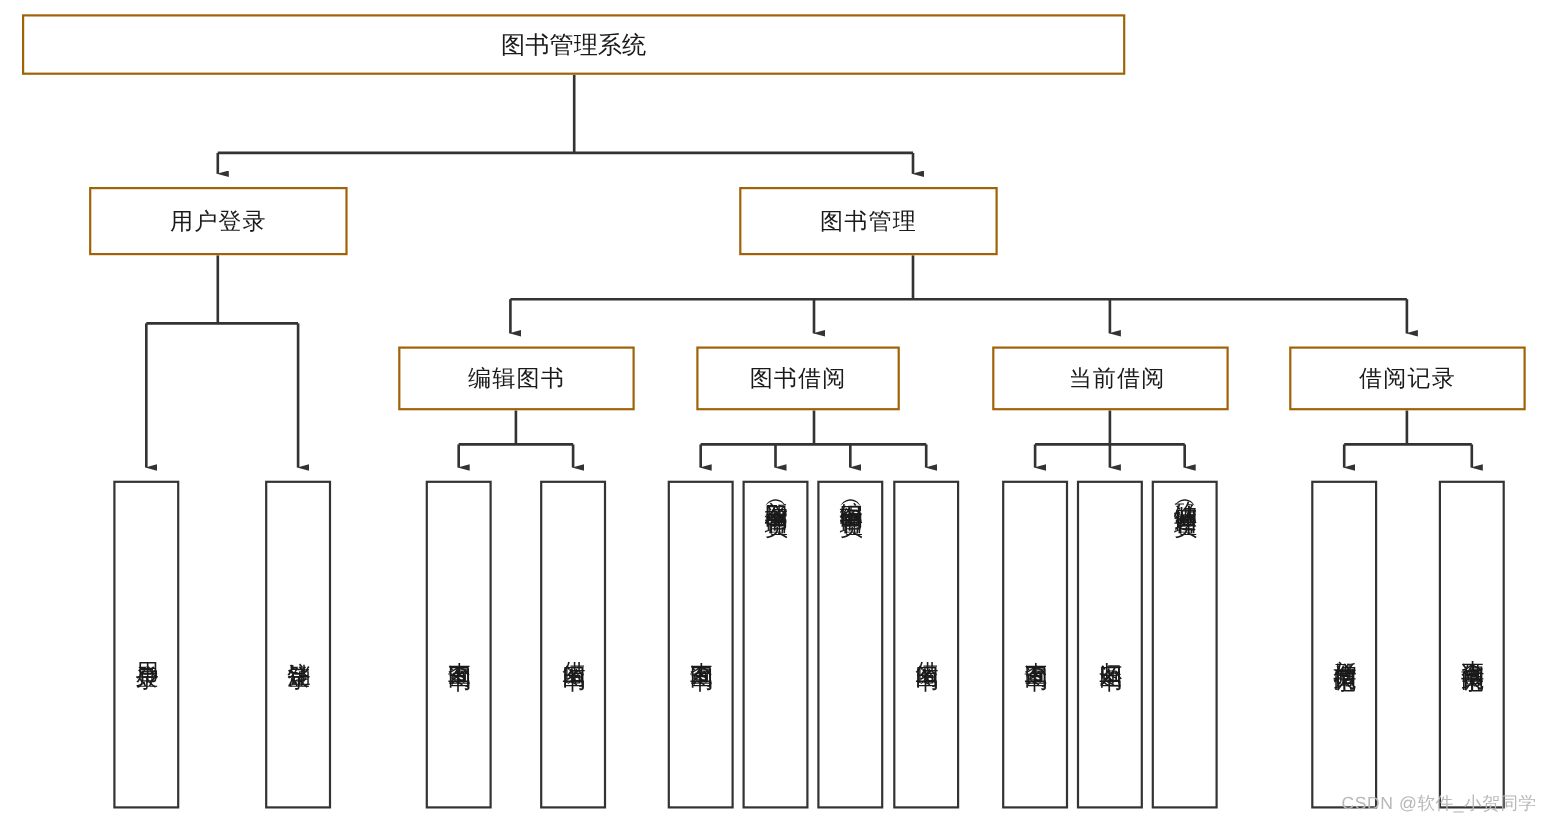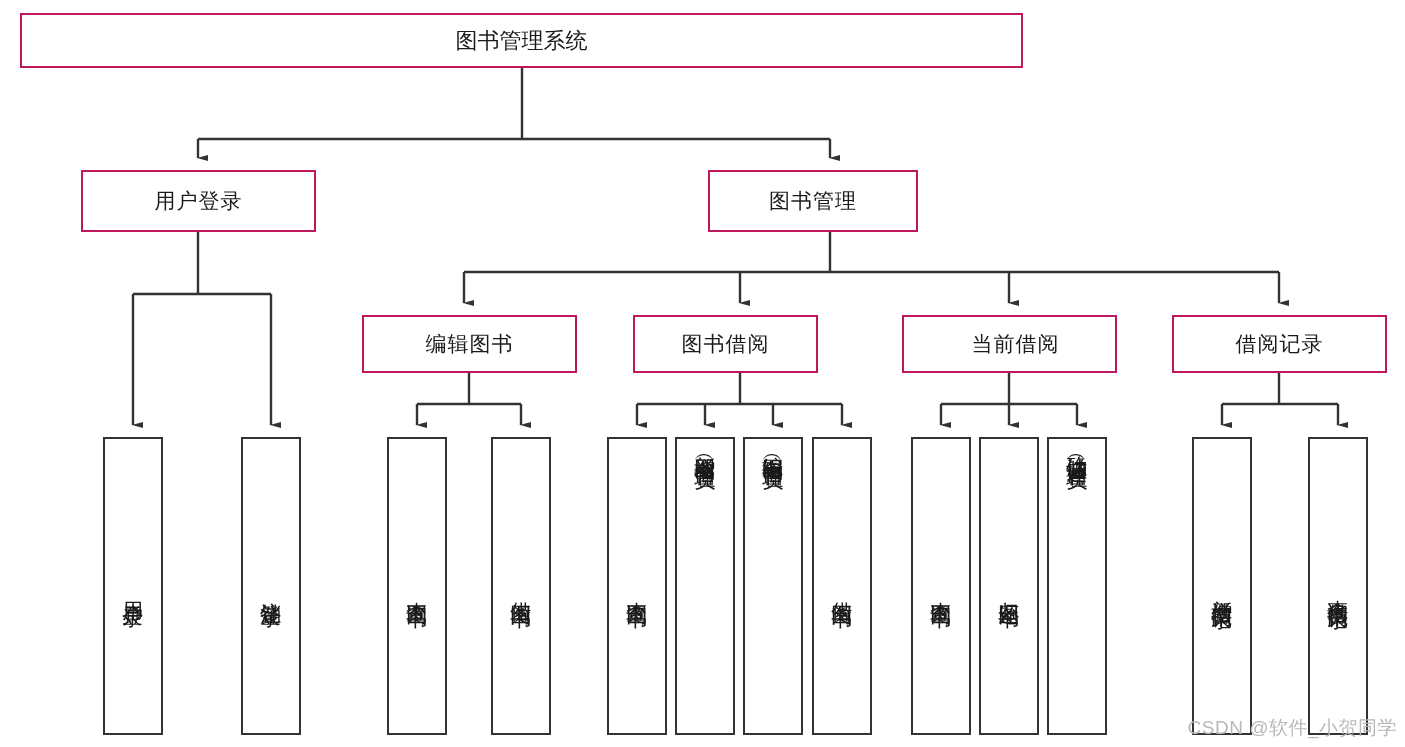--- a/index.html
+++ b/index.html
@@ -2,33 +2,33 @@
 <html><head>
 <meta charset="utf-8">
 <style>
   html,body{margin:0;padding:0;background:#ffffff;}
   body{width:1405px;height:747px;overflow:hidden;
        font-family:"Liberation Sans","DejaVu Sans",sans-serif;}
   #stage{position:relative;width:1405px;height:747px;background:#fff;}
   svg#wires{position:absolute;left:0;top:0;width:1405px;height:747px;}
 
   .node{position:absolute;box-sizing:border-box;background:#ffffff;
-        border:2px solid #be185d;display:flex;align-items:center;
+        border:2px solid #a16207;display:flex;align-items:center;
         justify-content:center;color:#1a1a1a;}
   .node.h{font-size:21px;letter-spacing:1px;}
   .node.root{font-size:22px;}
   .leaf{position:absolute;box-sizing:border-box;background:#ffffff;
         border:2px solid #333333;display:flex;align-items:flex-start;
         justify-content:center;}
   .leaf .vtext{writing-mode:vertical-rl;text-orientation:upright;
         font-size:21px;line-height:1.22;letter-spacing:2px;color:#1a1a1a;
         padding-top:6px;white-space:nowrap;}
   .leaf.mid .vtext{padding-top:0;}
   .leaf.ctr{align-items:center;}
-  .watermark{position:absolute;right:8px;bottom:6px;font-size:19px;
+  .watermark{position:absolute;right:8px;bottom:6px;font-size:16px;
         color:#b8b8b8;letter-spacing:.5px;white-space:nowrap;}
 </style>
 </head>
 <body>
 
 <div id="stage">
 
   <svg id="wires" viewBox="0 0 1405 747" xmlns="http://www.w3.org/2000/svg">
     <defs>
       <marker id="arr" markerWidth="10" markerHeight="12" refX="3" refY="10" orient="auto" markerUnits="userSpaceOnUse">
@@ -79,21 +79,21 @@
     </g>
   </svg>
 
   <div class="node root" style="left:20px;top:13px;width:1003px;height:55px;">
     <span>图书管理系统</span>
   </div>
 
   <div class="node h" style="left:81px;top:170px;width:235px;height:62px;">
     <span>用户登录</span>
   </div>
-  <div class="node h" style="left:708px;top:170px;width:210px;height:62px;">
+  <div class="node h" style="left:672px;top:170px;width:235px;height:62px;">
     <span>图书管理</span>
   </div>
 
   <div class="node h" style="left:362px;top:315px;width:215px;height:58px;">
     <span>编辑图书</span>
   </div>
   <div class="node h" style="left:633px;top:315px;width:185px;height:58px;">
     <span>图书借阅</span>
   </div>
   <div class="node h" style="left:902px;top:315px;width:215px;height:58px;padding-left:12px;">

